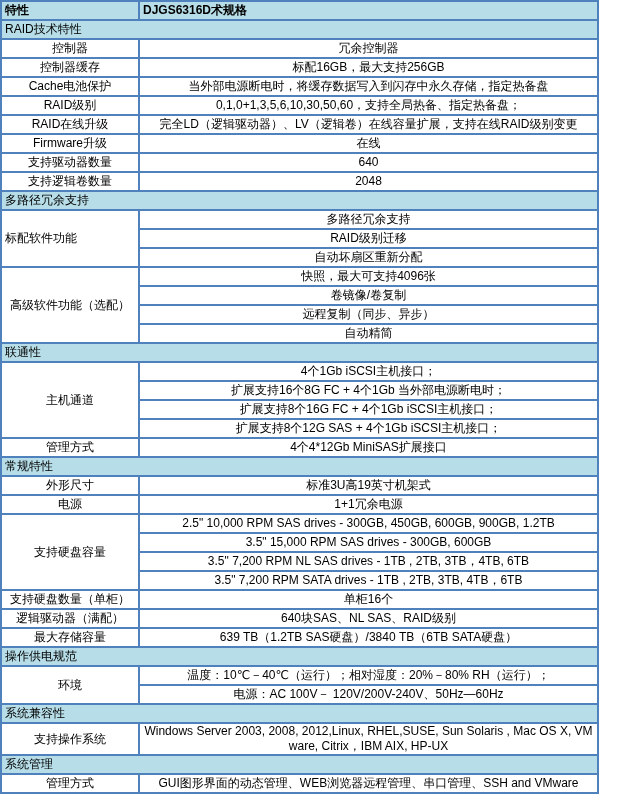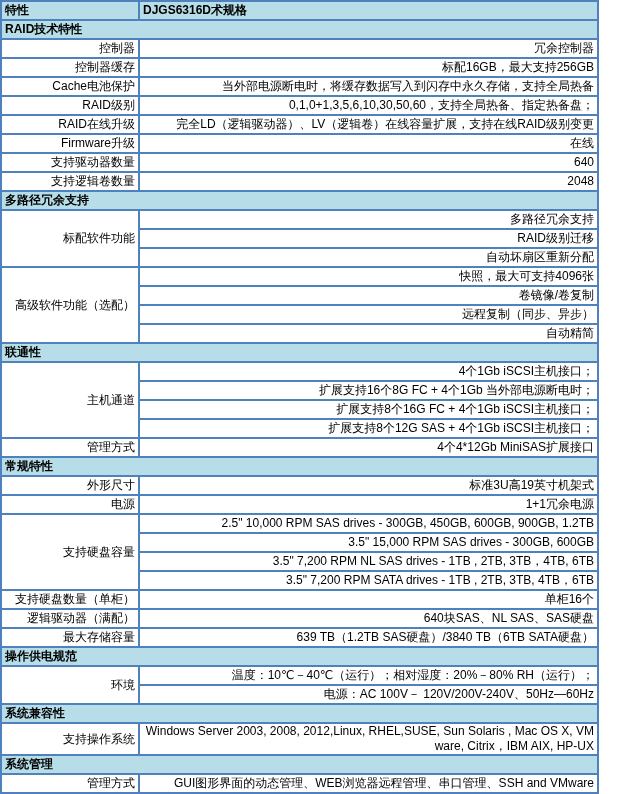--- a/index.html
+++ b/index.html
@@ -25,30 +25,30 @@
     overflow: hidden;
     word-break: break-all;
   }
   .spec-table thead th {
     background: var(--head-bg, #B7DEE8);
     font-weight: bold;
     text-align: left;
   }
   .spec-table td.section-cell {
     background: var(--section-bg, #B7DEE8);
-    font-weight: bold;
+    font-weight: normal;
   }
   .spec-table td.label-cell,
   .spec-table td.value-cell {
     background: var(--cell-bg, #fff);
     font-weight: normal;
-    text-align: right;
+    text-align: center;
   }
   .spec-table td.label-center {
-    text-align: right;
+    text-align: left;
   }
   col.c-label { width: 138px; }
 </style>
 </head>
 <body>
 
 <table class="spec-table">
   <colgroup>
     <col class="c-label">
     <col class="c-value">
@@ -66,21 +66,21 @@
       <tr>
         <td rowspan="1" class="label-cell">控制器</td>
         <td class="value-cell">冗余控制器</td>
       </tr>
       <tr>
         <td rowspan="1" class="label-cell">控制器缓存</td>
         <td class="value-cell">标配16GB，最大支持256GB</td>
       </tr>
       <tr>
         <td rowspan="1" class="label-cell">Cache电池保护</td>
-        <td class="value-cell">当外部电源断电时，将缓存数据写入到闪存中永久存储，支持全局热备</td>
+        <td class="value-cell">当外部电源断电时，将缓存数据写入到闪存中永久存储，指定热备盘</td>
       </tr>
       <tr>
         <td rowspan="1" class="label-cell">RAID级别</td>
         <td class="value-cell">0,1,0+1,3,5,6,10,30,50,60，支持全局热备、指定热备盘；</td>
       </tr>
       <tr>
         <td rowspan="1" class="label-cell">RAID在线升级</td>
         <td class="value-cell">完全LD（逻辑驱动器）、LV（逻辑卷）在线容量扩展，支持在线RAID级别变更</td>
       </tr>
       <tr>
@@ -164,21 +164,21 @@
       </tr>
       <tr>
         <td class="value-cell">3.5" 7,200 RPM SATA drives - 1TB , 2TB, 3TB, 4TB，6TB</td>
       </tr>
       <tr>
         <td rowspan="1" class="label-cell">支持硬盘数量（单柜）</td>
         <td class="value-cell">单柜16个</td>
       </tr>
       <tr>
         <td rowspan="1" class="label-cell">逻辑驱动器（满配）</td>
-        <td class="value-cell">640块SAS、NL SAS、SAS硬盘</td>
+        <td class="value-cell">640块SAS、NL SAS、RAID级别</td>
       </tr>
       <tr>
         <td rowspan="1" class="label-cell">最大存储容量</td>
         <td class="value-cell">639 TB（1.2TB SAS硬盘）/3840 TB（6TB SATA硬盘）</td>
       </tr>
       <tr>
         <td colspan="2" class="section-cell">操作供电规范</td>
       </tr>
       <tr>
         <td rowspan="2" class="label-cell">环境</td>

